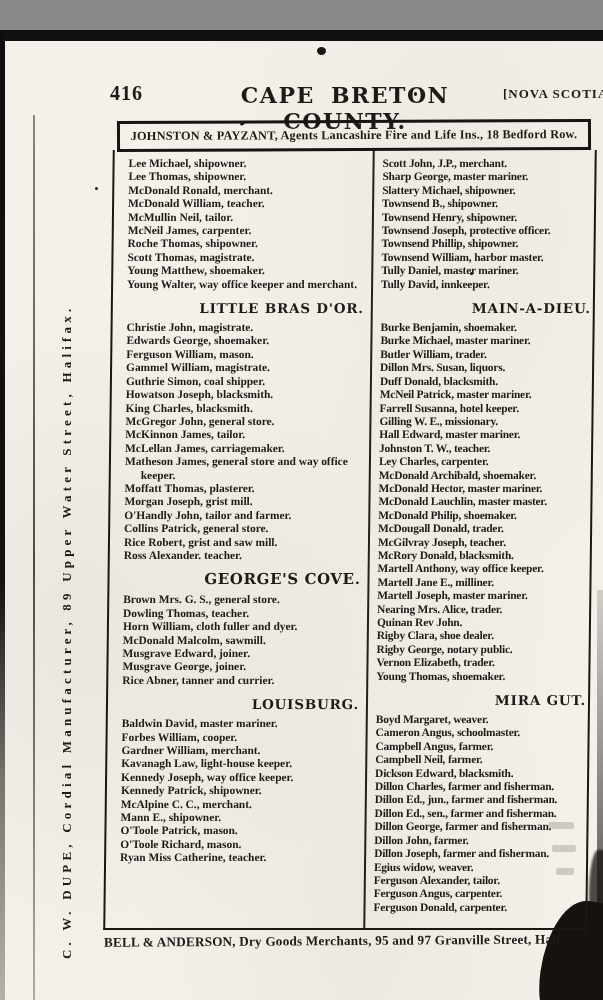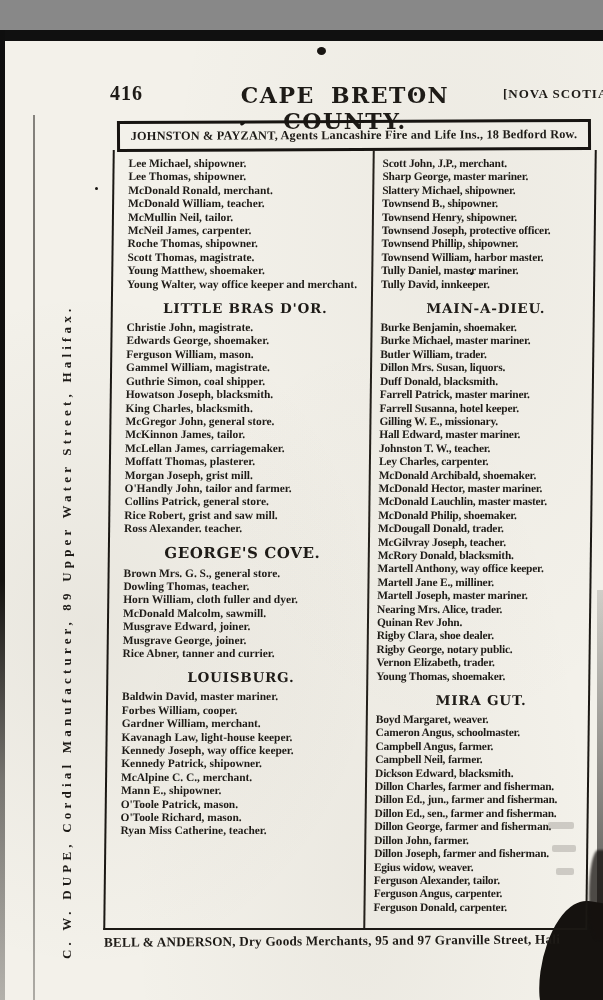--- a/index.html
+++ b/index.html
@@ -56,21 +56,21 @@
   }
   .col{box-sizing:border-box;padding-top:7px;}
   .col-left{width:258px;padding-left:14px;padding-right:7px;}
   .col-right{flex:1;border-left:2px solid #24201b;padding-left:8px;padding-right:2px;}
   .entry{
     font-size:11.4px;line-height:13.4px;font-weight:bold;
     padding-left:16px;text-indent:-16px;
   }
   .col-right .entry{letter-spacing:-0.2px;}
   .section-title{
-    text-align:center;font-weight:bold;font-size:13.5px;letter-spacing:0.8px;
+    text-align:right;font-weight:bold;font-size:13.5px;letter-spacing:0.8px;
     margin:9px 0 5px;font-family:"DejaVu Serif", serif;
   }
   .section-title.small{font-size:15px;letter-spacing:0.6px;margin:8px 0 5px;}
 
   
   .vertical-ad{
     position:absolute;left:59px;top:929px;
     transform:rotate(-90deg);transform-origin:0 0;
     white-space:nowrap;font-size:13px;font-weight:bold;letter-spacing:4.2px;
   }
@@ -128,20 +128,21 @@
         <div class="entry">Christie John, magistrate.</div>
         <div class="entry">Edwards George, shoemaker.</div>
         <div class="entry">Ferguson William, mason.</div>
         <div class="entry">Gammel William, magistrate.</div>
         <div class="entry">Guthrie Simon, coal shipper.</div>
         <div class="entry">Howatson Joseph, blacksmith.</div>
         <div class="entry">King Charles, blacksmith.</div>
         <div class="entry">McGregor John, general store.</div>
         <div class="entry">McKinnon James, tailor.</div>
         <div class="entry">McLellan James, carriagemaker.</div>
+        <div class="entry">Matheson James, general store and way office keeper.</div>
         <div class="entry">Moffatt Thomas, plasterer.</div>
         <div class="entry">Morgan Joseph, grist mill.</div>
         <div class="entry">O'Handly John, tailor and farmer.</div>
         <div class="entry">Collins Patrick, general store.</div>
         <div class="entry">Rice Robert, grist and saw mill.</div>
         <div class="entry">Ross Alexander. teacher.</div>
         <div class="section-title small">GEORGE'S COVE.</div>
         <div class="entry">Brown Mrs. G. S., general store.</div>
         <div class="entry">Dowling Thomas, teacher.</div>
         <div class="entry">Horn William, cloth fuller and dyer.</div>
@@ -172,21 +173,21 @@
         <div class="entry">Townsend Phillip, shipowner.</div>
         <div class="entry">Townsend William, harbor master.</div>
         <div class="entry">Tully Daniel, master mariner.</div>
         <div class="entry">Tully David, innkeeper.</div>
         <div class="section-title">MAIN-A-DIEU.</div>
         <div class="entry">Burke Benjamin, shoemaker.</div>
         <div class="entry">Burke Michael, master mariner.</div>
         <div class="entry">Butler William, trader.</div>
         <div class="entry">Dillon Mrs. Susan, liquors.</div>
         <div class="entry">Duff Donald, blacksmith.</div>
-        <div class="entry">Farrell Patrick, master mariner.</div>
+        <div class="entry">McNeil Patrick, master mariner.</div>
         <div class="entry">Farrell Susanna, hotel keeper.</div>
         <div class="entry">Gilling W. E., missionary.</div>
         <div class="entry">Hall Edward, master mariner.</div>
         <div class="entry">Johnston T. W., teacher.</div>
         <div class="entry">Ley Charles, carpenter.</div>
         <div class="entry">McDonald Archibald, shoemaker.</div>
         <div class="entry">McDonald Hector, master mariner.</div>
         <div class="entry">McDonald Lauchlin, master master.</div>
         <div class="entry">McDonald Philip, shoemaker.</div>
         <div class="entry">McDougall Donald, trader.</div>

